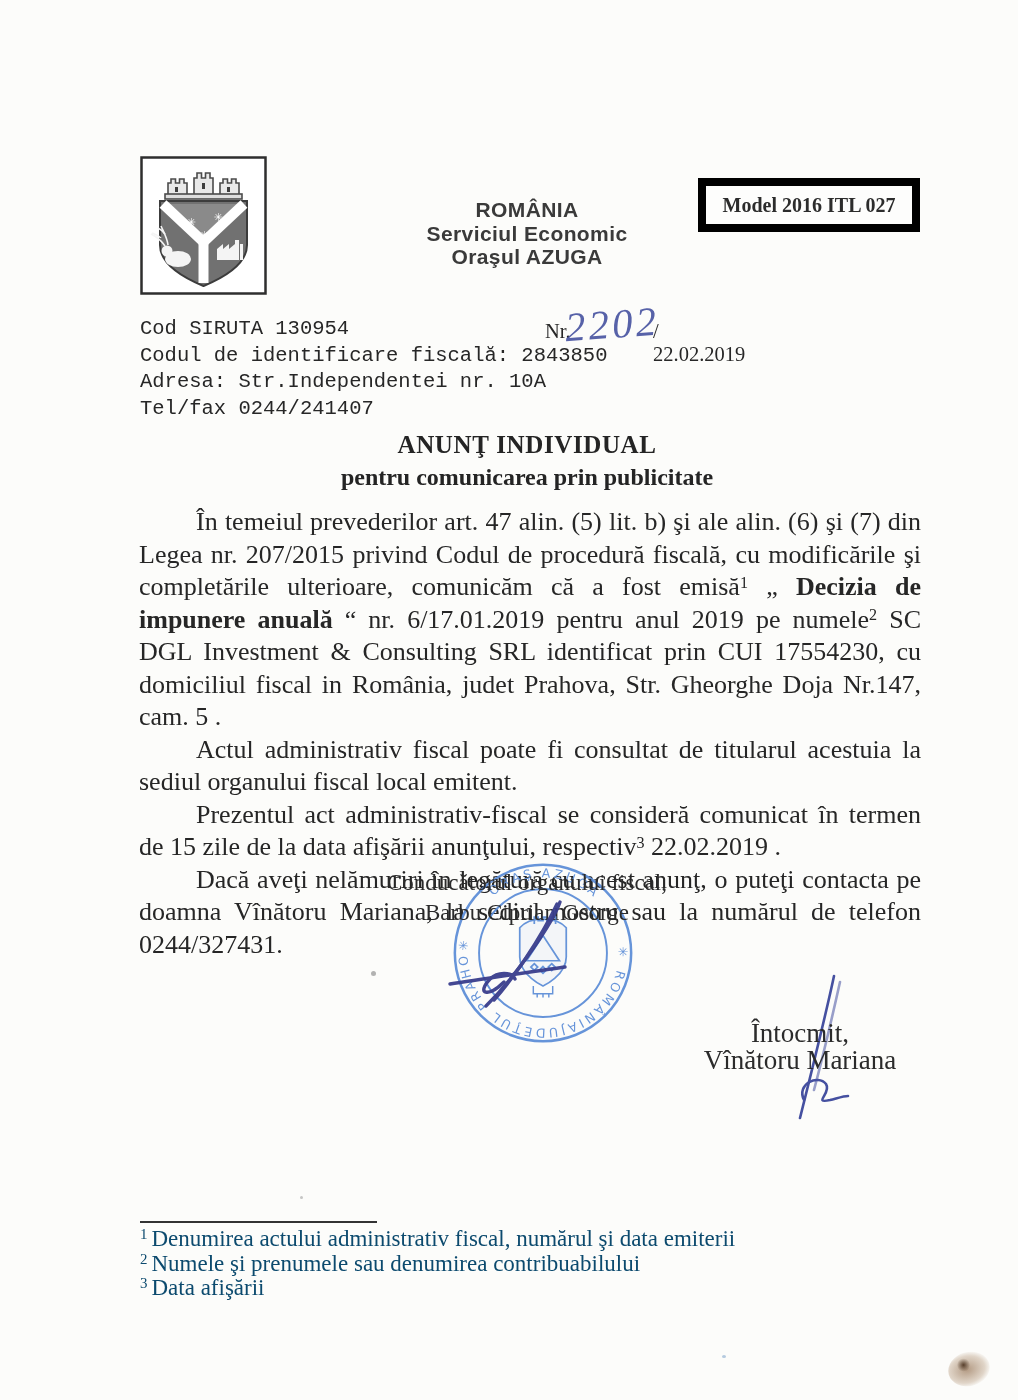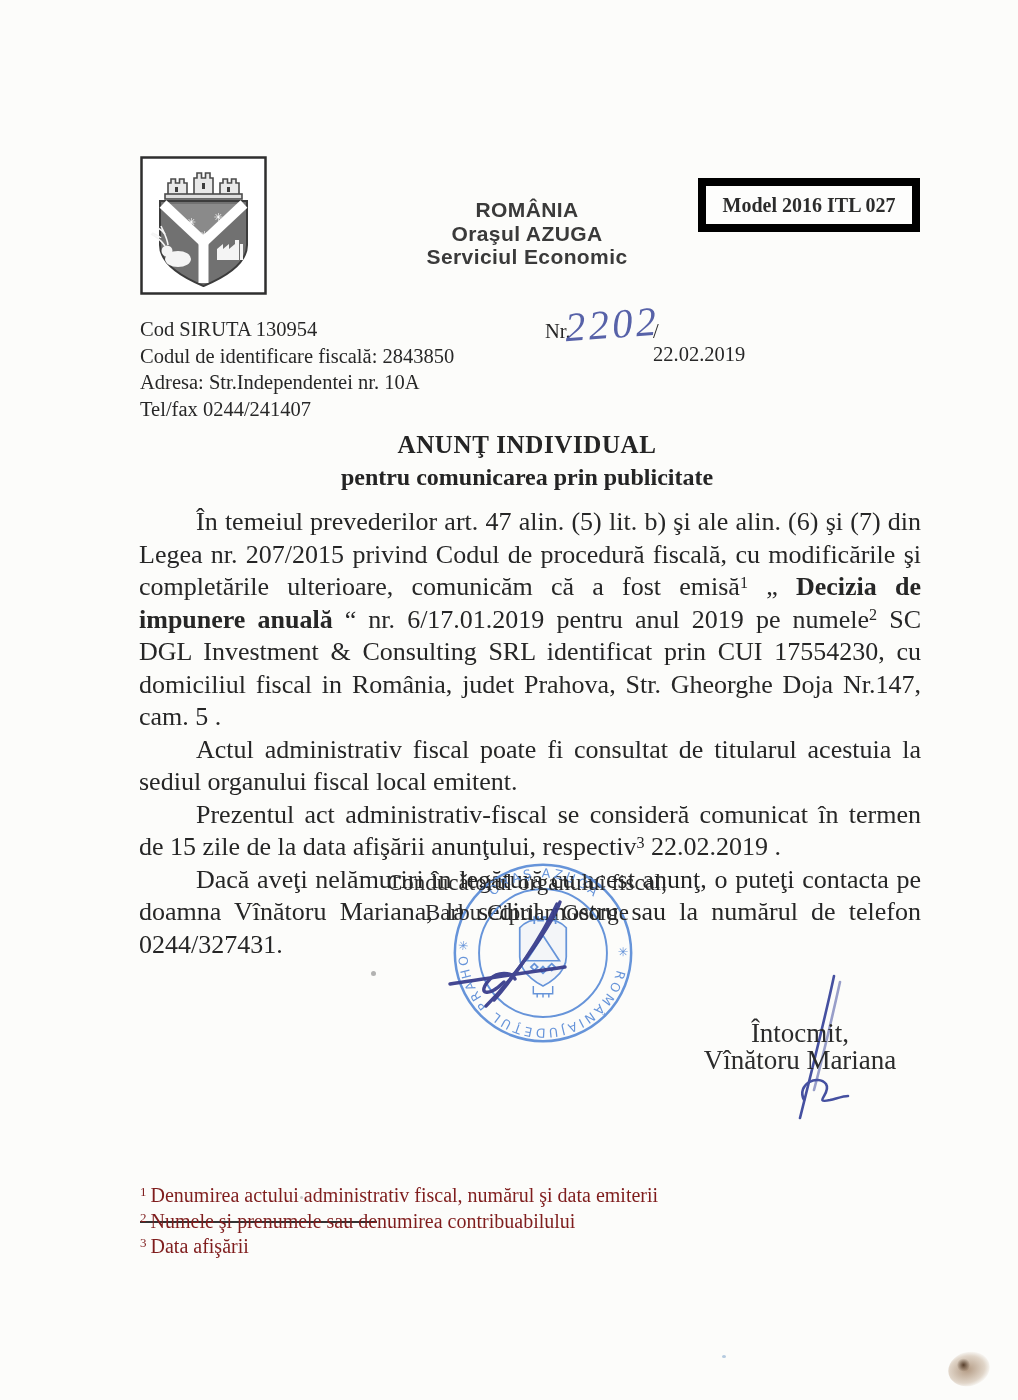--- a/index.html
+++ b/index.html
@@ -23,21 +23,21 @@
     letter-spacing:.4px;
   }
   .model-box{
     position:absolute;left:698px;top:178px;width:206px;height:38px;
     border:8px solid #000000;background:#fdfdfc;
     display:flex;align-items:center;justify-content:center;
     font-weight:bold;font-size:20px;color:#2c2c2c;
   }
 
   
-  .issuer{position:absolute;left:140px;top:316px;font-size:20.5px;line-height:26.5px;}
+  .issuer{position:absolute;left:140px;top:316px;font-size:20.5px;line-height:26.5px;font-family:Liberation Mono, monospace;}
   .nr-row{position:absolute;left:545px;top:312px;height:50px;font-size:20.5px;}
   .nr-prefix{position:absolute;left:0;top:8px;}
   .nr-hand{
     position:absolute;left:20px;top:-12px;
     font-style:italic;font-size:41px;color:#4a55a2;
     letter-spacing:3px;transform:rotate(-4deg);opacity:.92;
   }
   .nr-suffix{position:absolute;left:108px;top:8px;}
 
   
@@ -62,21 +62,21 @@
   .stamp{position:absolute;left:450px;top:860px;width:186px;height:186px;z-index:1;opacity:.95;}
   .stamp-sign{position:absolute;left:420px;top:880px;width:240px;height:170px;z-index:3;}
   .prep-block{
     position:absolute;left:700px;top:1020px;width:200px;text-align:center;
     font-size:27px;line-height:27px;color:#2b2b2b;z-index:2;
   }
   .prep-sign{position:absolute;left:772px;top:972px;width:100px;height:152px;z-index:1;}
 
   
   .foot-rule{position:absolute;left:140px;top:1221px;width:237px;border-top:2px solid #333;}
-  .footnotes{position:absolute;left:140px;top:1184px;font-size:20px;line-height:22.5px;color:#7f1d1d;}
+  .footnotes{position:absolute;left:140px;top:1228px;font-size:23px;line-height:22.5px;color:#0c4a6e;}
   .fsup{font-size:.65em;position:relative;top:-.45em;margin-right:4px;}
 
   
   .speck{position:absolute;border-radius:50%;}
   .speck1{left:371px;top:971px;width:5px;height:5px;background:#8a8a8a;opacity:.65;}
   .speck2{left:300px;top:1196px;width:3px;height:3px;background:#909090;opacity:.5;}
   .speck3{left:722px;top:1355px;width:4px;height:3px;background:#7aa0c8;opacity:.55;}
   .smudge{
     position:absolute;left:948px;top:1352px;width:42px;height:34px;
     background:radial-gradient(ellipse at 45% 50%, rgba(120,75,35,.55), rgba(140,95,50,.25) 55%, transparent 75%);
@@ -139,22 +139,22 @@
       <g fill="#f4f4f4">
         <path d="M77,104 V93 L83,88 V93 L89,88 V93 L95,88 V104 z"></path>
         <rect x="95" y="84" width="4" height="20"></rect>
         <rect x="100" y="88" width="3" height="16"></rect>
       </g>
     </svg>
   </div>
 
   <div class="hdr-center">
     <div>ROMÂNIA</div>
+    <div>Serviciul Economic</div>
     <div>Oraşul AZUGA</div>
-    <div>Serviciul Economic</div>
   </div>
 
   <div class="model-box">
     <span>Model 2016 ITL 027</span>
   </div>
 
   <div class="issuer">
       <div>Cod SIRUTA 130954</div>
       <div>Codul de identificare fiscală: 2843850</div>
       <div>Adresa: Str.Independentei nr. 10A</div>

